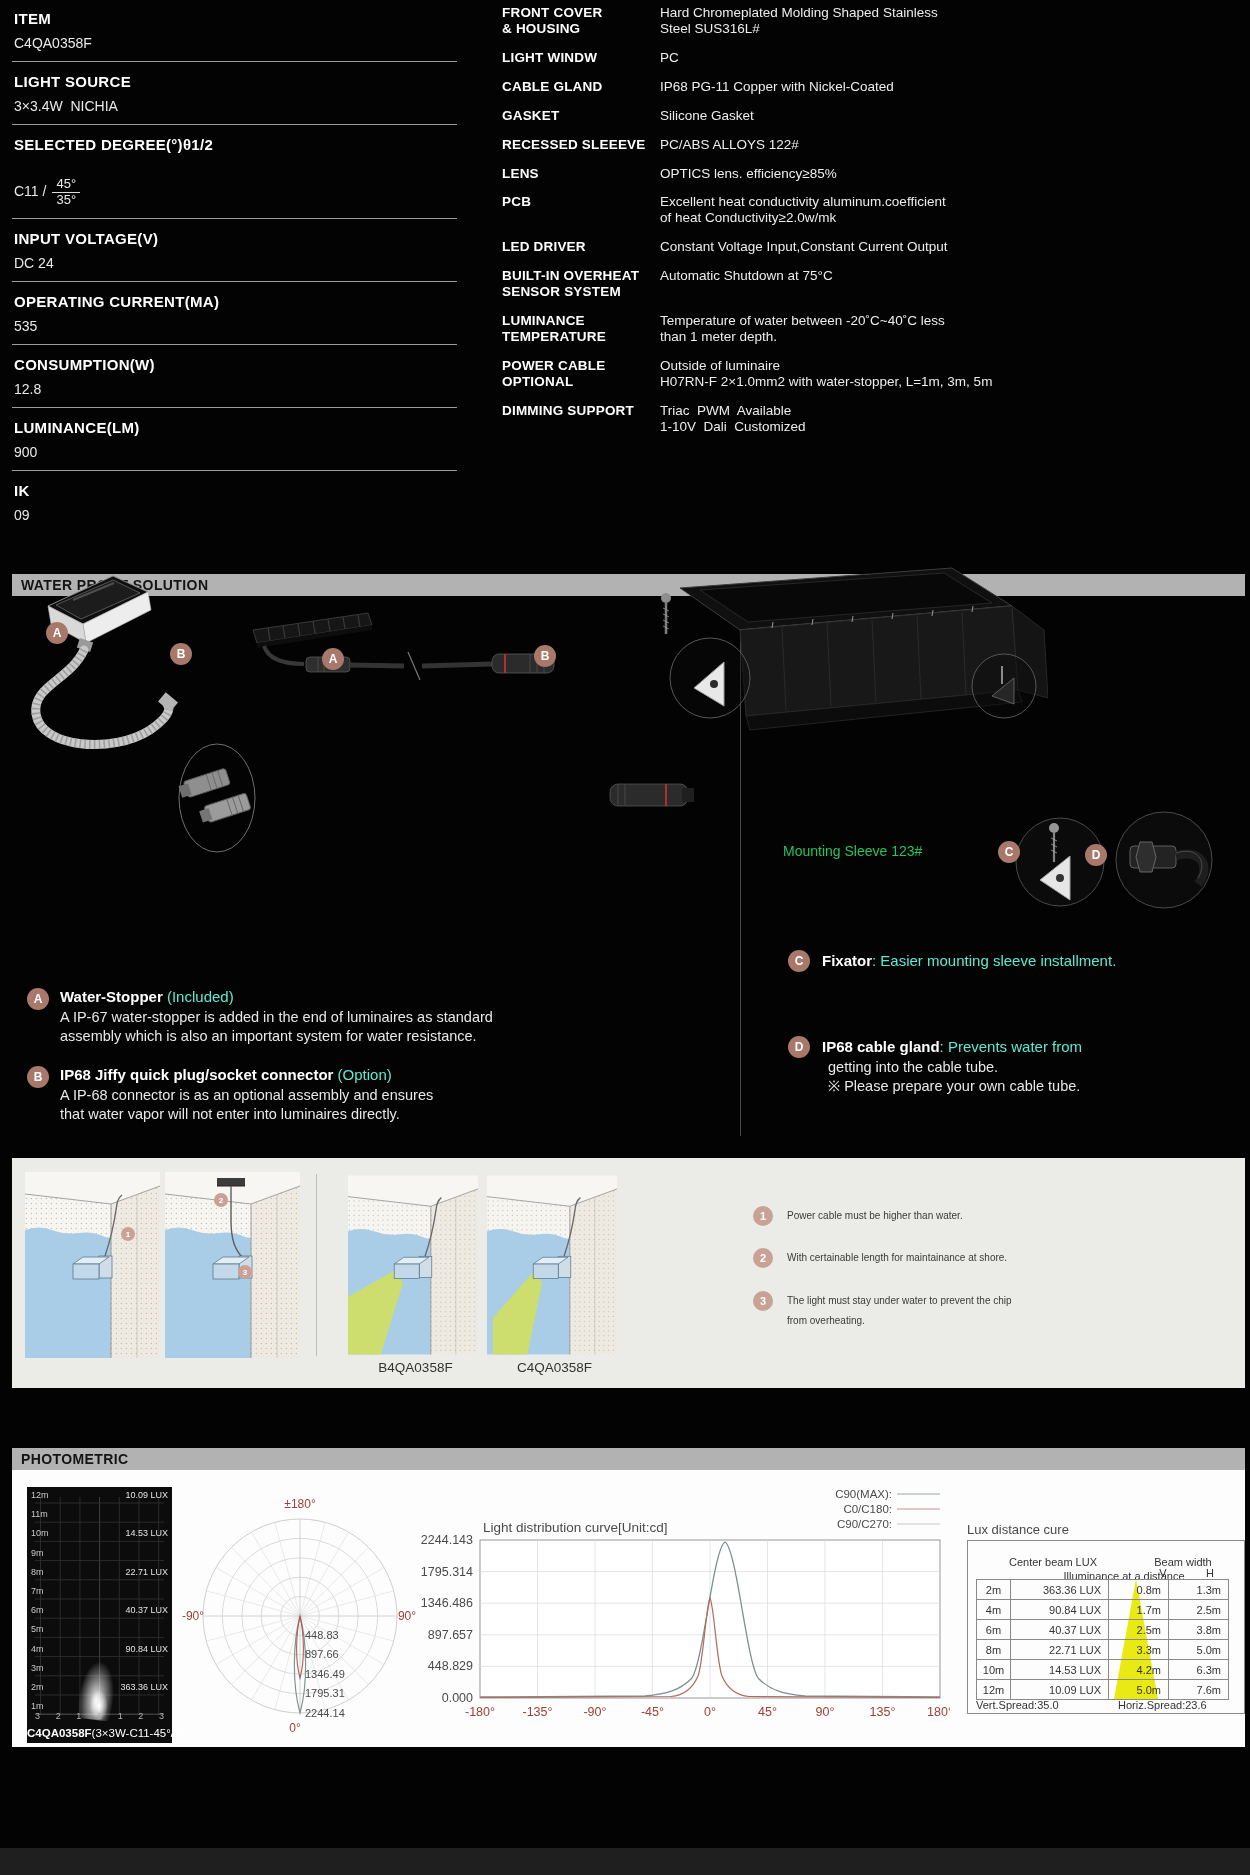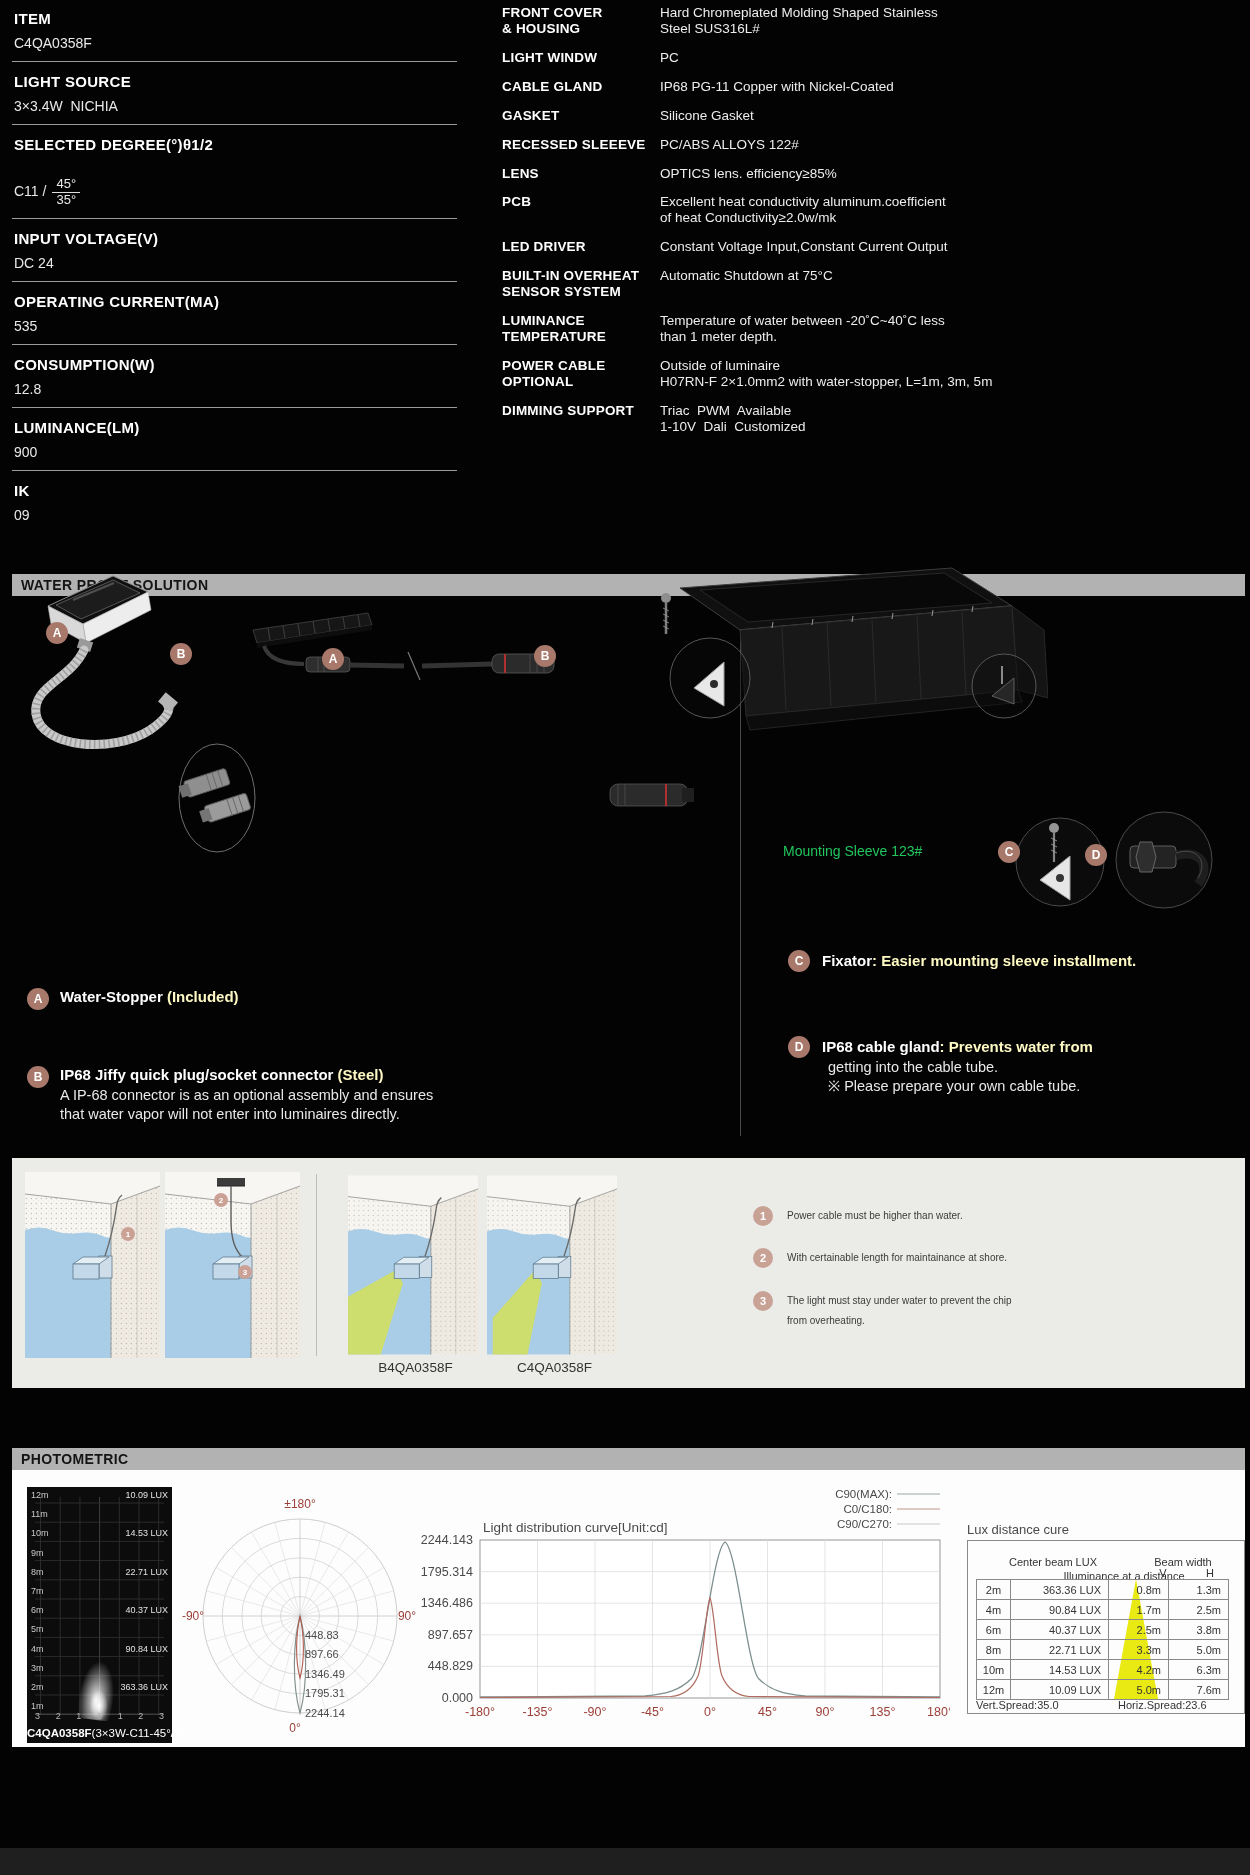--- a/index.html
+++ b/index.html
@@ -23,21 +23,21 @@
   .secbar{position:absolute;left:12px;right:5px;height:22px;background:#b2b2b2;color:#141414;
           font-weight:bold;font-size:14px;line-height:22px;padding-left:9px;letter-spacing:.4px;}
   
   .cbadge{position:absolute;width:22px;height:22px;border-radius:50%;background:#a8796b;color:#fff;
           font-weight:bold;font-size:12px;display:flex;align-items:center;justify-content:center;}
   .nbadge{position:absolute;width:20px;height:20px;border-radius:50%;background:#c9a296;color:#fff;
           font-weight:bold;font-size:11px;display:flex;align-items:center;justify-content:center;}
   
   .ann-title{position:absolute;font-size:15px;color:#fff;}
   .ann-title b{font-weight:bold;}
-  .ann-title span.norm{font-weight:bold;color:#fef9c3;}
+  .ann-title span.norm{font-weight:normal;color:#5eead4;}
   .ann-body{position:absolute;font-size:14.5px;color:#e8e8e8;white-space:pre-line;line-height:1.28;}
   .vdivider{position:absolute;width:1px;background:#4a4a4a;}
   .sleeve-title{position:absolute;font-weight:bold;font-size:17px;color:#fff;}
   .msleeve-label{position:absolute;font-size:14px;color:#22c55e;}
   
   .inst-panel{position:absolute;left:12px;right:5px;top:1158px;height:230px;background:#ebebe8;}
   .illus{position:absolute;top:14px;width:135px;height:186px;}
   .illus-label{position:absolute;top:202px;width:135px;text-align:center;font-size:13.5px;color:#333;}
   .note-text{position:absolute;font-size:10px;color:#3b3b3b;line-height:20px;white-space:pre-line;}
   .inst-div{position:absolute;left:304px;top:16px;width:1px;height:182px;background:#bdbdb8;}
@@ -264,23 +264,25 @@
 
   <div class="cbadge" style="left:46px;top:622px;">A</div>
   <div class="cbadge" style="left:170px;top:643px;">B</div>
   <div class="cbadge" style="left:322px;top:648px;">A</div>
   <div class="cbadge" style="left:534px;top:645px;">B</div>
   <div class="cbadge" style="left:998px;top:841px;">C</div>
   <div class="cbadge" style="left:1085px;top:844px;">D</div>
 
   <div class="cbadge" style="left:27px;top:988px;">A</div>
   <div class="ann-title" style="left:60px;top:988px;"><b>Water-Stopper</b><span class="norm"> (Included)</span></div>
+  <div class="ann-body" style="left:60px;top:1008px;">A IP-67 water-stopper is added in the end of luminaires as standard
+assembly which is also an important system for water resistance.</div>
 
   <div class="cbadge" style="left:27px;top:1066px;">B</div>
-  <div class="ann-title" style="left:60px;top:1066px;"><b>IP68 Jiffy quick plug/socket connector</b><span class="norm"> (Steel)</span></div>
+  <div class="ann-title" style="left:60px;top:1066px;"><b>IP68 Jiffy quick plug/socket connector</b><span class="norm"> (Option)</span></div>
   <div class="ann-body" style="left:60px;top:1086px;">A IP-68 connector is as an optional assembly and ensures
 that water vapor will not enter into luminaires directly.</div>
 
   <div class="cbadge" style="left:788px;top:950px;">C</div>
   <div class="ann-title" style="left:822px;top:952px;"><b>Fixator</b><span class="norm">: Easier mounting sleeve installment.</span></div>
 
   <div class="cbadge" style="left:788px;top:1036px;">D</div>
   <div class="ann-title" style="left:822px;top:1038px;"><b>IP68 cable gland</b><span class="norm">: Prevents water from</span></div>
   <div class="ann-body" style="left:828px;top:1058px;">getting into the cable tube.
 ※ Please prepare your own cable tube.</div>

